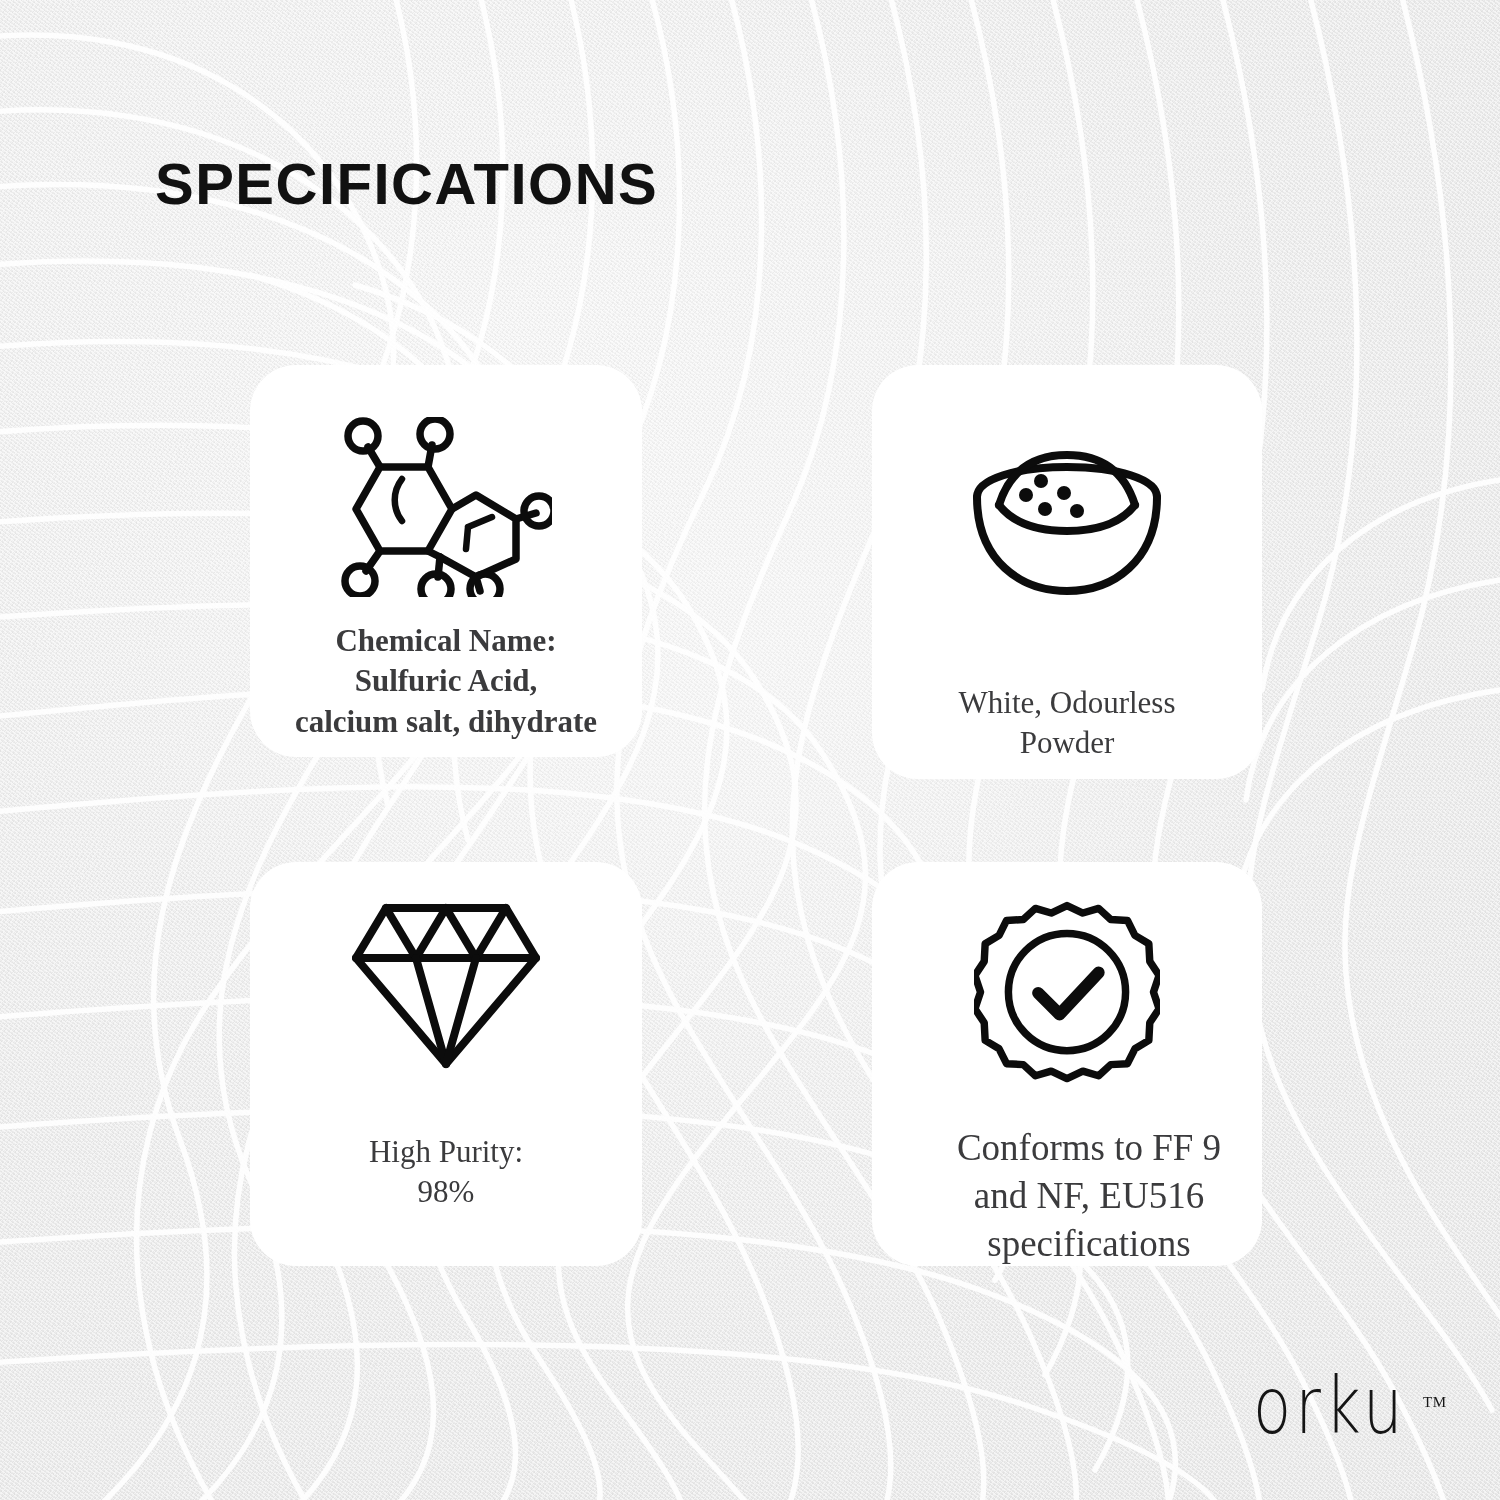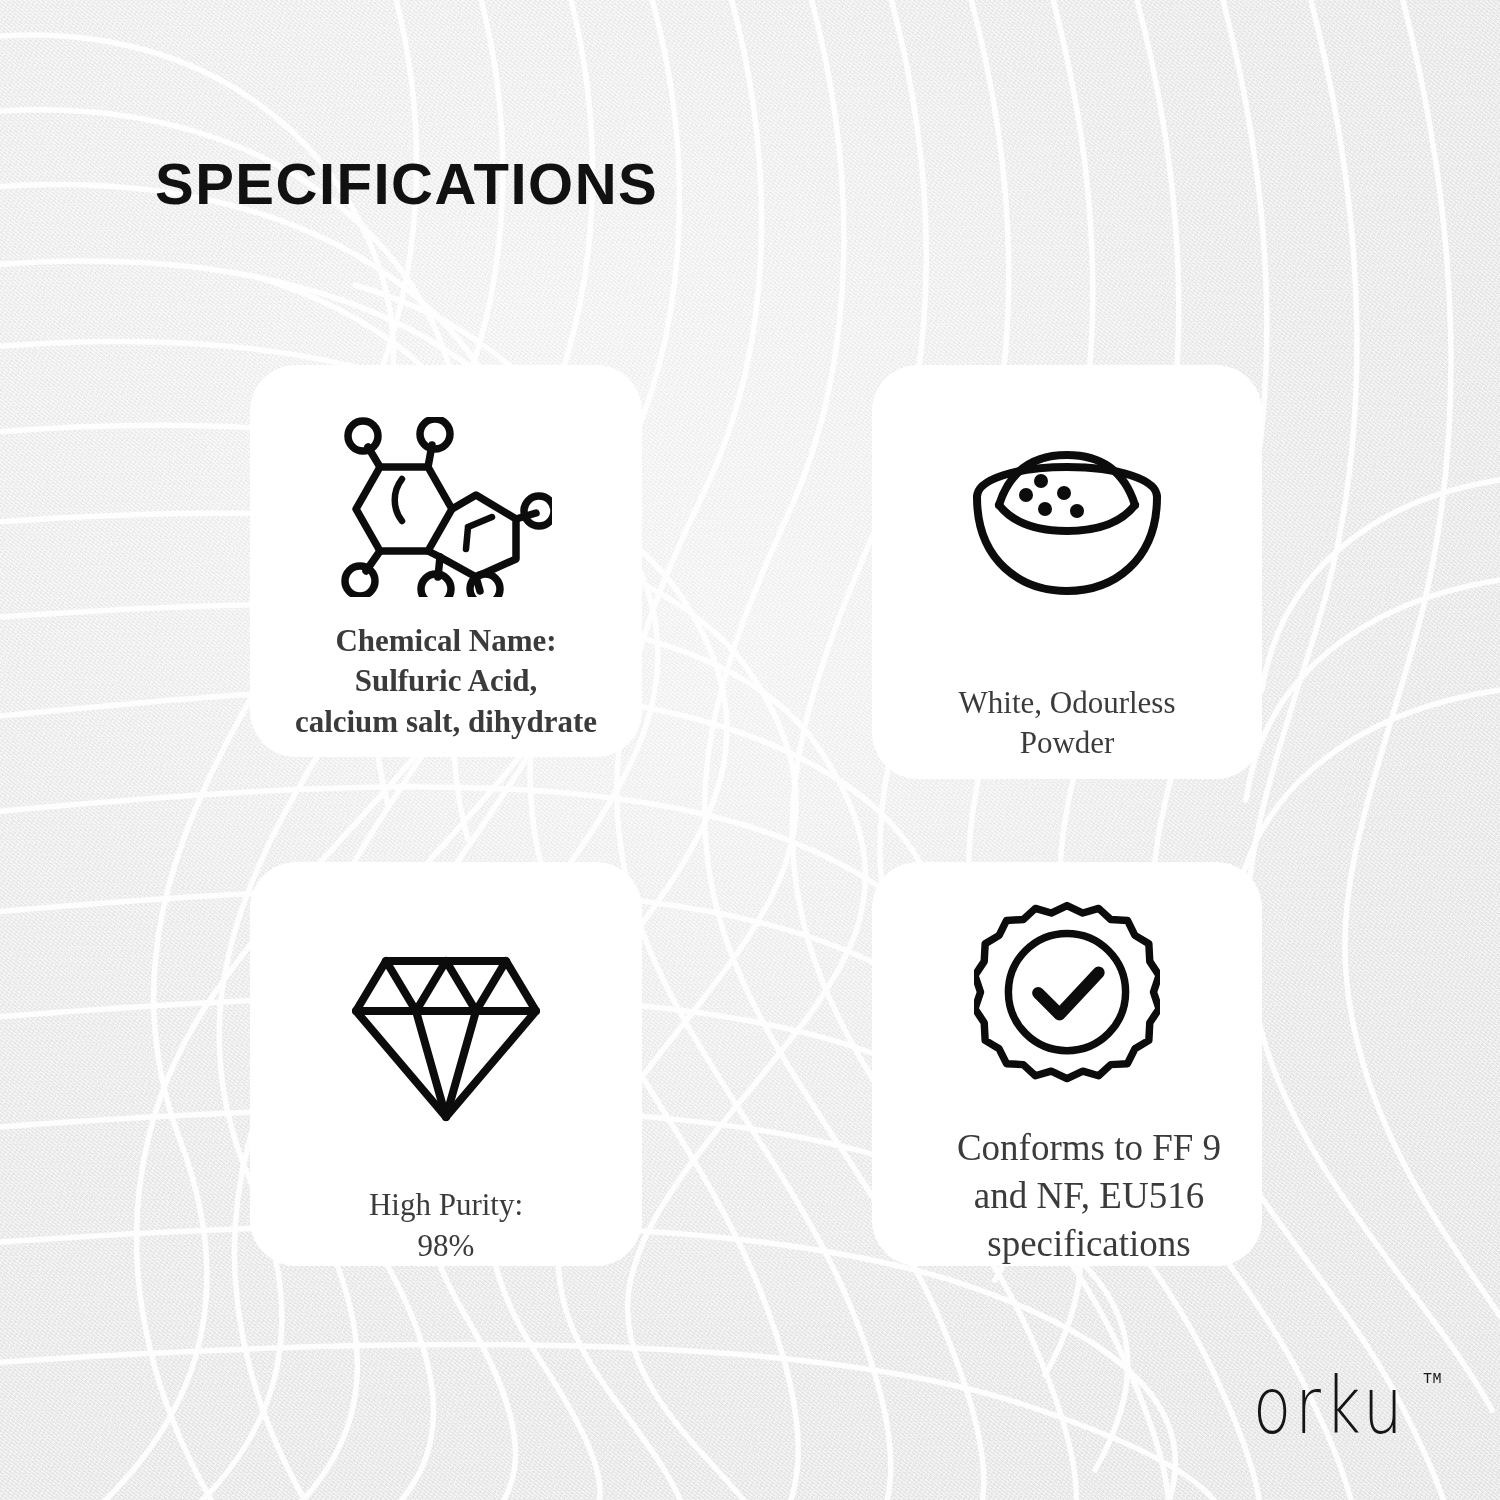--- a/index.html
+++ b/index.html
@@ -86,55 +86,55 @@
     font-family: "Liberation Serif", serif;
     color: #3b3b3d;
     text-align: center;
     line-height: 1.30;
     white-space: pre-line;
   }
 
   
   #card-chemical-name { left: 250px;  top: 365px;  width: 392px;  height: 392px; font-weight: bold; }
   #card-appearance    { left: 872px;  top: 365px;  width: 390px;  height: 414px; gap: 40px; }
-  #card-purity        { left: 250px;  top: 862px;  width: 392px;  height: 404px; justify-content: flex-end; }
+  #card-purity        { left: 250px;  top: 862px;  width: 392px;  height: 404px; }
   #card-conformance   { left: 872px;  top: 862px;  width: 390px;  height: 404px; }
 
   #card-chemical-name .card-icon { margin-top: 52px; }
   #card-chemical-name .card-text { margin-top: 24px; font-size: 31px; }
 
   #card-appearance .card-icon { margin-top: 84px; }
   #card-appearance .card-text { margin-top: 46px; font-size: 31px; }
 
   #card-purity .card-icon { margin-top: 34px; }
   #card-purity .card-text { margin-top: 58px; font-size: 31px; }
 
   #card-conformance .card-icon { margin-top: 38px; }
   #card-conformance .card-text { margin-top: 38px; font-size: 37px; margin-left: 44px; }
 
   
   .logo {
     position: absolute;
     left: 1253px;
     top: 1371px;
     display: flex;
-    align-items: flex-start;
+    align-items: center;
   }
   .logo-word {
     font-family: "DejaVu Sans", sans-serif;
     font-size: 78px;
     font-weight: 300;
     letter-spacing: 5px;
     color: #151515;
     line-height: .92;
     transform: scaleX(.80);
     transform-origin: left bottom;
   }
   .logo-tm {
-    font-family: Liberation Mono, monospace;
+    font-family: Liberation Serif, serif;
     font-size: 15px;
     color: #151515;
     margin-left: -22px;
     margin-bottom: 8px;
     letter-spacing: .5px;
   }
 </style>
 </head>
 <body>
 

